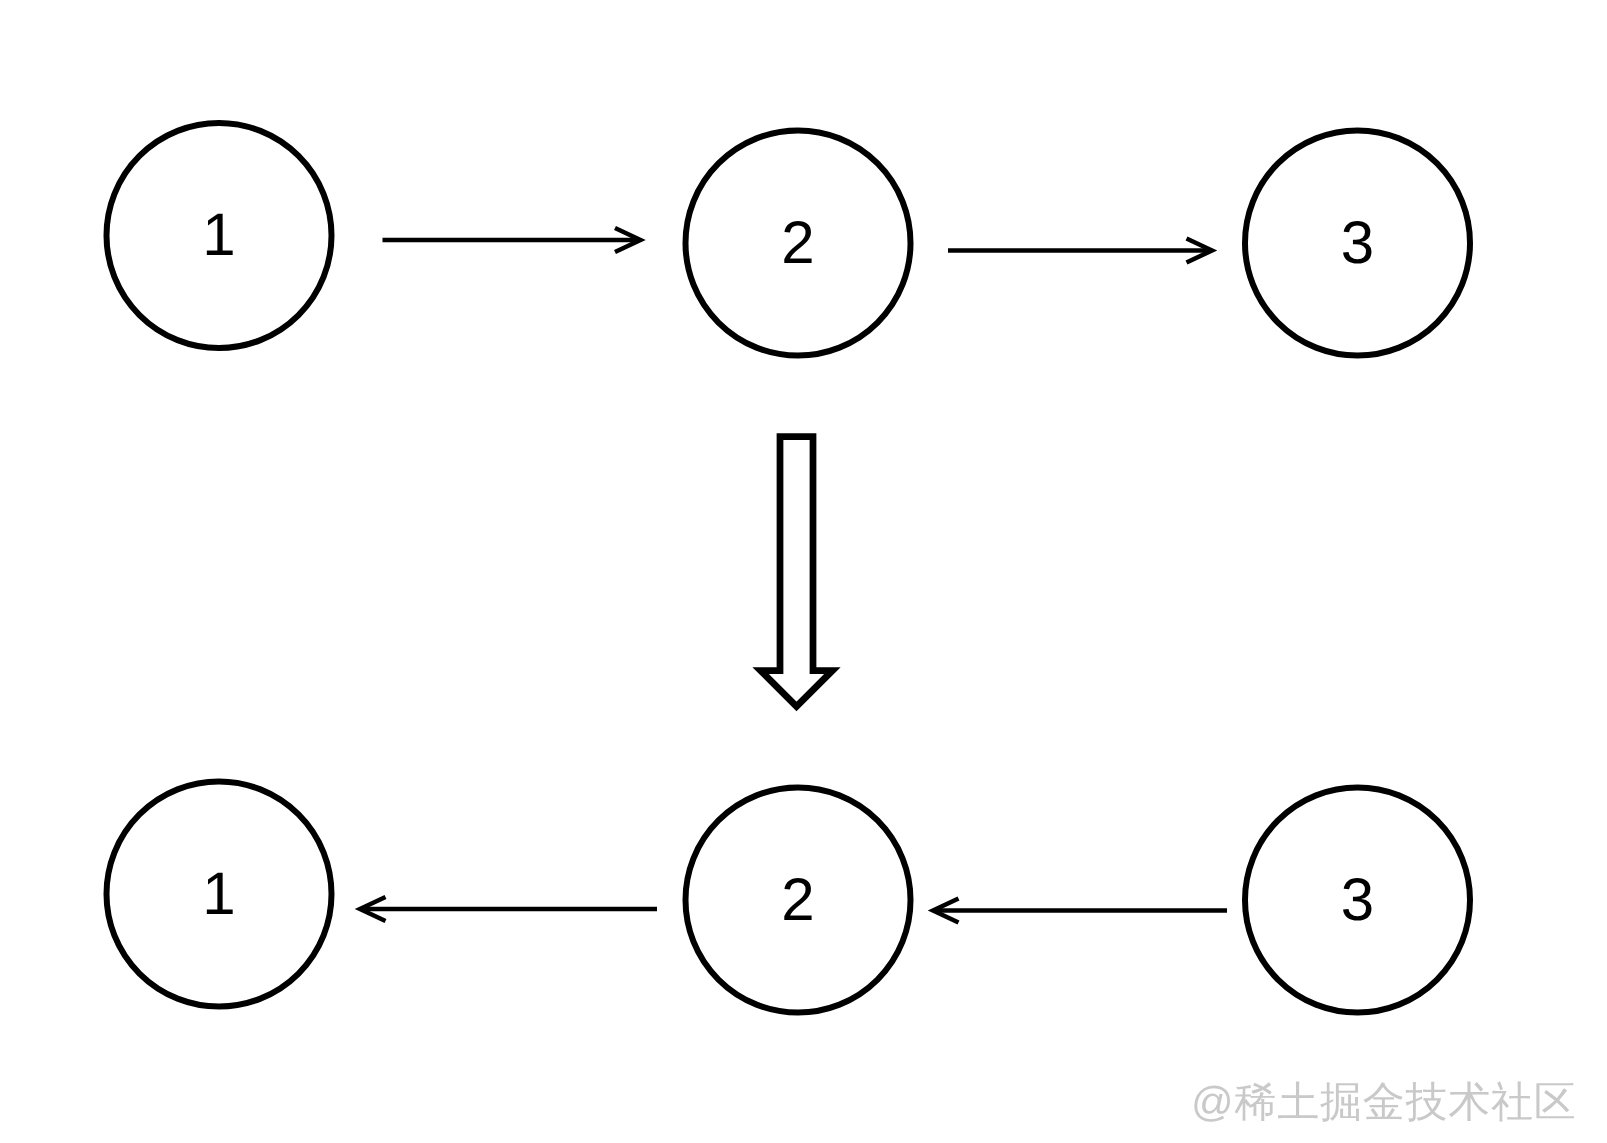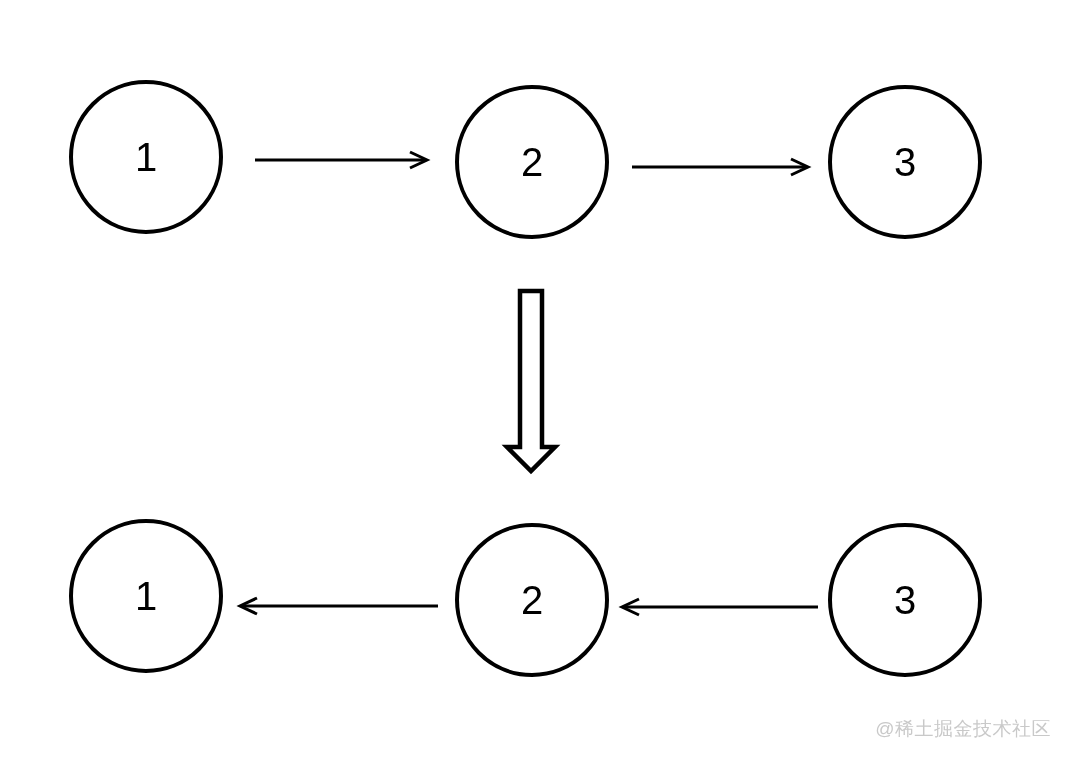--- a/index.html
+++ b/index.html
@@ -39,21 +39,21 @@
     position: absolute;
     left: 0; top: 0;
     width: 1071px;
     height: 762px;
     pointer-events: none;
   }
   .watermark {
     position: absolute;
     right: 20px;
     top: 716px;
-    font-size: 19px;
+    font-size: 28px;
     letter-spacing: 0.5px;
     color: #c9c9c9;
     user-select: none;
   }
 </style>
 </head>
 <body>
 
 <div class="canvas">
 

